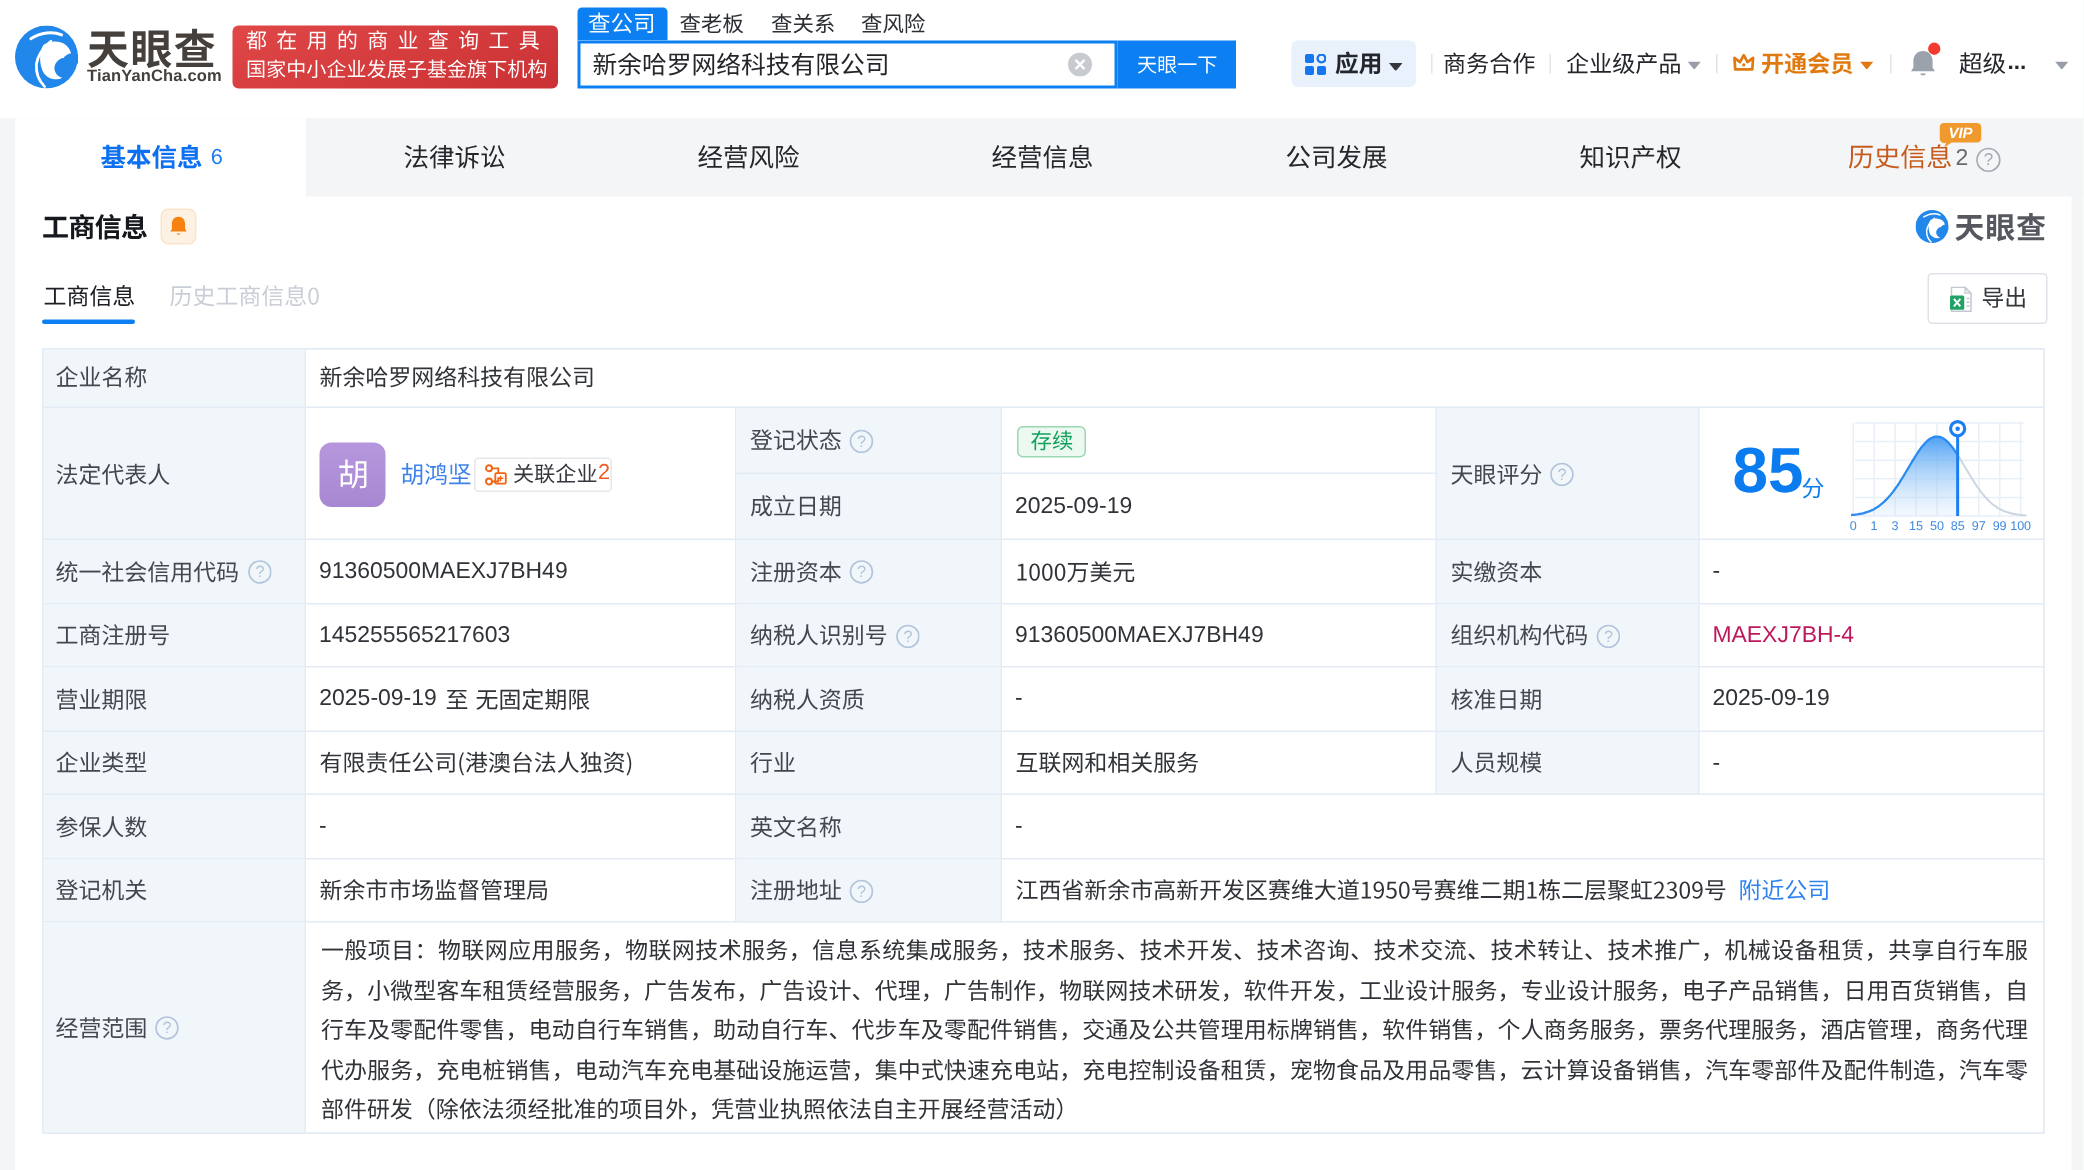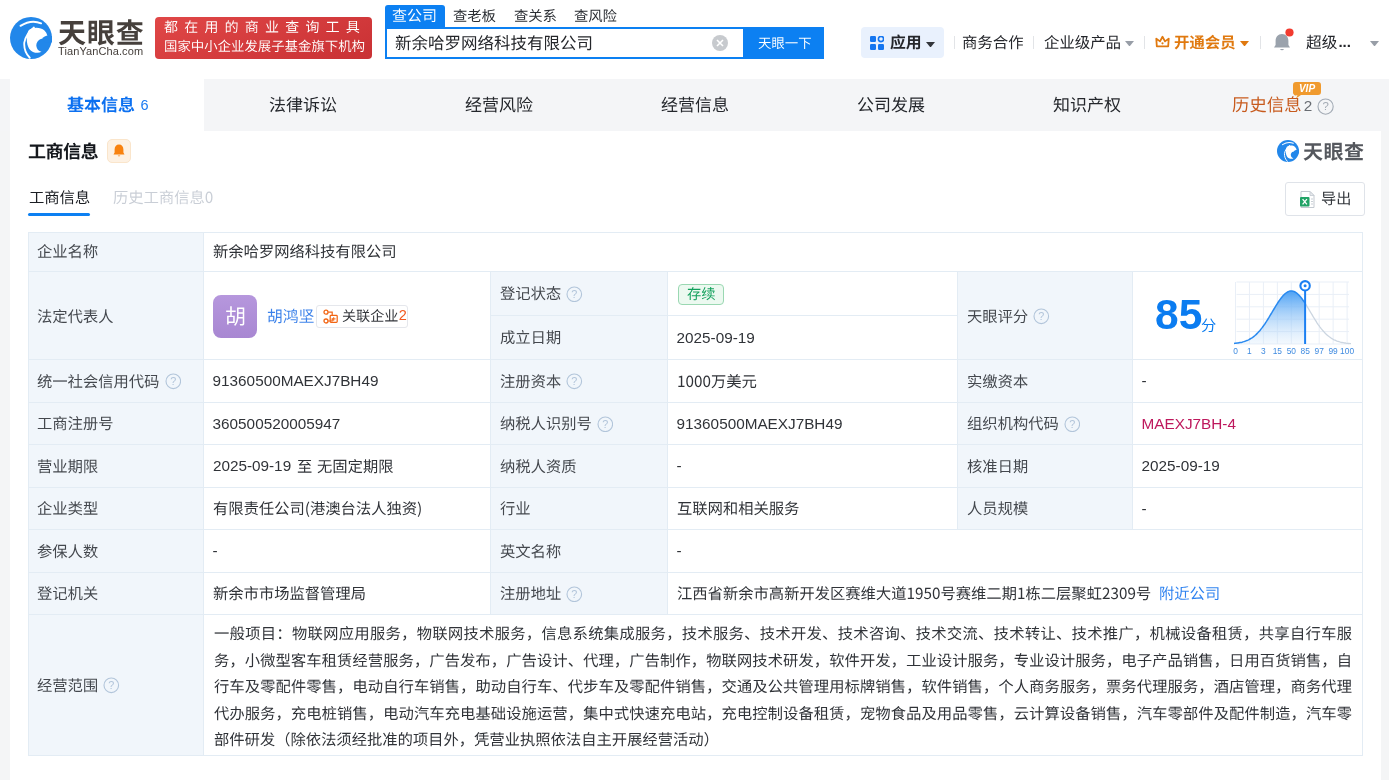--- a/index.html
+++ b/index.html
@@ -290,21 +290,21 @@
       <path d="M100 46 C90 42 81 45 76 53 C81 61 91 63 100 60 Z" fill="#2287ea"></path>
     </g>
   </svg>
 <svg class="t" style="left:58.0px;top:43.0px">
     <g fill="#46403c" transform="matrix(0.028000,0,0,-0.028000,0,0)">
       <use href="#b5929"></use>
       <use href="#b773c" x="1032"></use>
       <use href="#b67e5" x="2064"></use>
     </g>
   </svg>
-<div class="h" style="left:58.0px;top:46.2px;font-size:11.0px;color:#46403c;font-weight:normal;letter-spacing:0.10px">TianYanCha.com</div>
+<div class="h" style="left:58.0px;top:46.2px;font-size:11.0px;color:#46403c;font-weight:bold;letter-spacing:0.10px">TianYanCha.com</div>
 <div style="position:absolute;left:155px;top:16.5px;width:217px;height:42.5px;border-radius:4px;background:linear-gradient(160deg,#e04747,#c93134)"></div>
 <svg class="t" style="left:163.5px;top:32.3px">
     <g fill="#fff" transform="matrix(0.014000,0,0,-0.014000,0,0)">
       <use href="#r90fd"></use>
       <use href="#r5728" x="1443"></use>
       <use href="#r7528" x="2886"></use>
       <use href="#r7684" x="4329"></use>
       <use href="#r5546" x="5771"></use>
       <use href="#r4e1a" x="7214"></use>
       <use href="#r67e5" x="8657"></use>
@@ -812,21 +812,21 @@
 <svg class="t" style="left:37.4px;top:429.4px">
     <g fill="#44484e" transform="matrix(0.015300,0,0,-0.015300,0,0)">
       <use href="#r5de5"></use>
       <use href="#r5546" x="1000"></use>
       <use href="#r6ce8" x="2000"></use>
       <use href="#r518c" x="3000"></use>
       <use href="#r53f7" x="4000"></use>
     </g>
   </svg>
 <div style="position:absolute;left:204.0px;top:402.5px;width:287.0px;height:42.5px;box-sizing:border-box;border-right:1px solid #e3ecf4;border-bottom:1px solid #e3ecf4"></div>
-<div class="h" style="left:212.6px;top:415.5px;font-size:15.3px;color:#303338">360500520005947</div>
+<div class="h" style="left:212.6px;top:415.5px;font-size:15.3px;color:#303338">145255565217603</div>
 <div style="position:absolute;left:491.0px;top:402.5px;width:177.0px;height:42.5px;box-sizing:border-box;background:#f1f6fb;border-right:1px solid #e3ecf4;border-bottom:1px solid #e3ecf4"></div>
 <svg class="t" style="left:500.4px;top:429.4px">
     <g fill="#44484e" transform="matrix(0.015300,0,0,-0.015300,0,0)">
       <use href="#r7eb3"></use>
       <use href="#r7a0e" x="1000"></use>
       <use href="#r4eba" x="2000"></use>
       <use href="#r8bc6" x="3000"></use>
       <use href="#r522b" x="4000"></use>
       <use href="#r53f7" x="5000"></use>
     </g>

